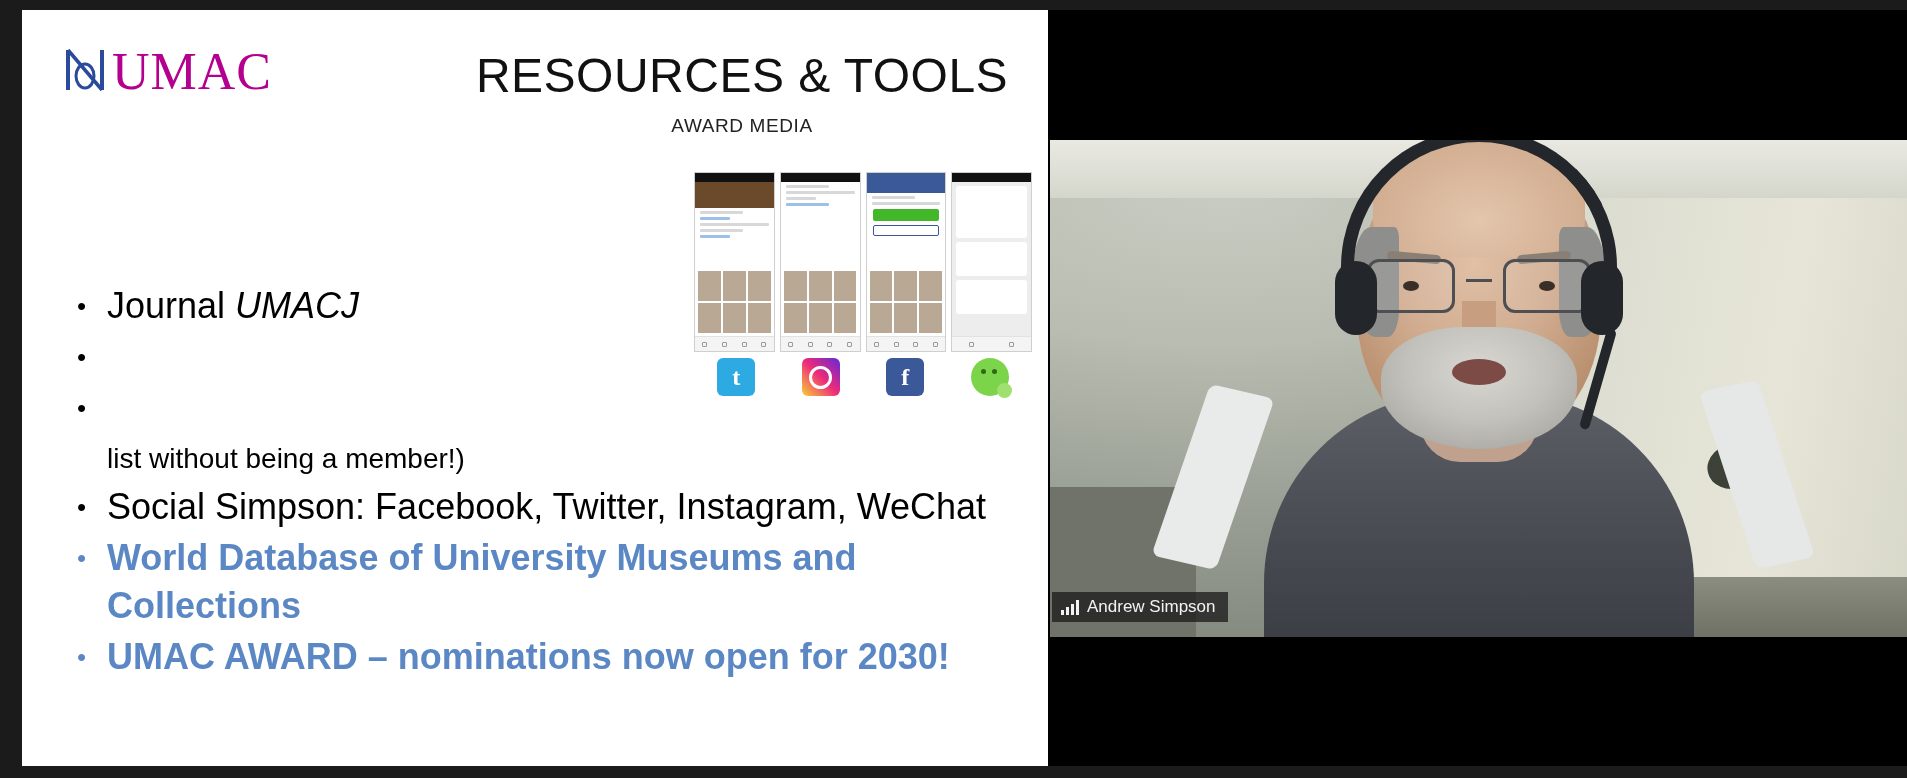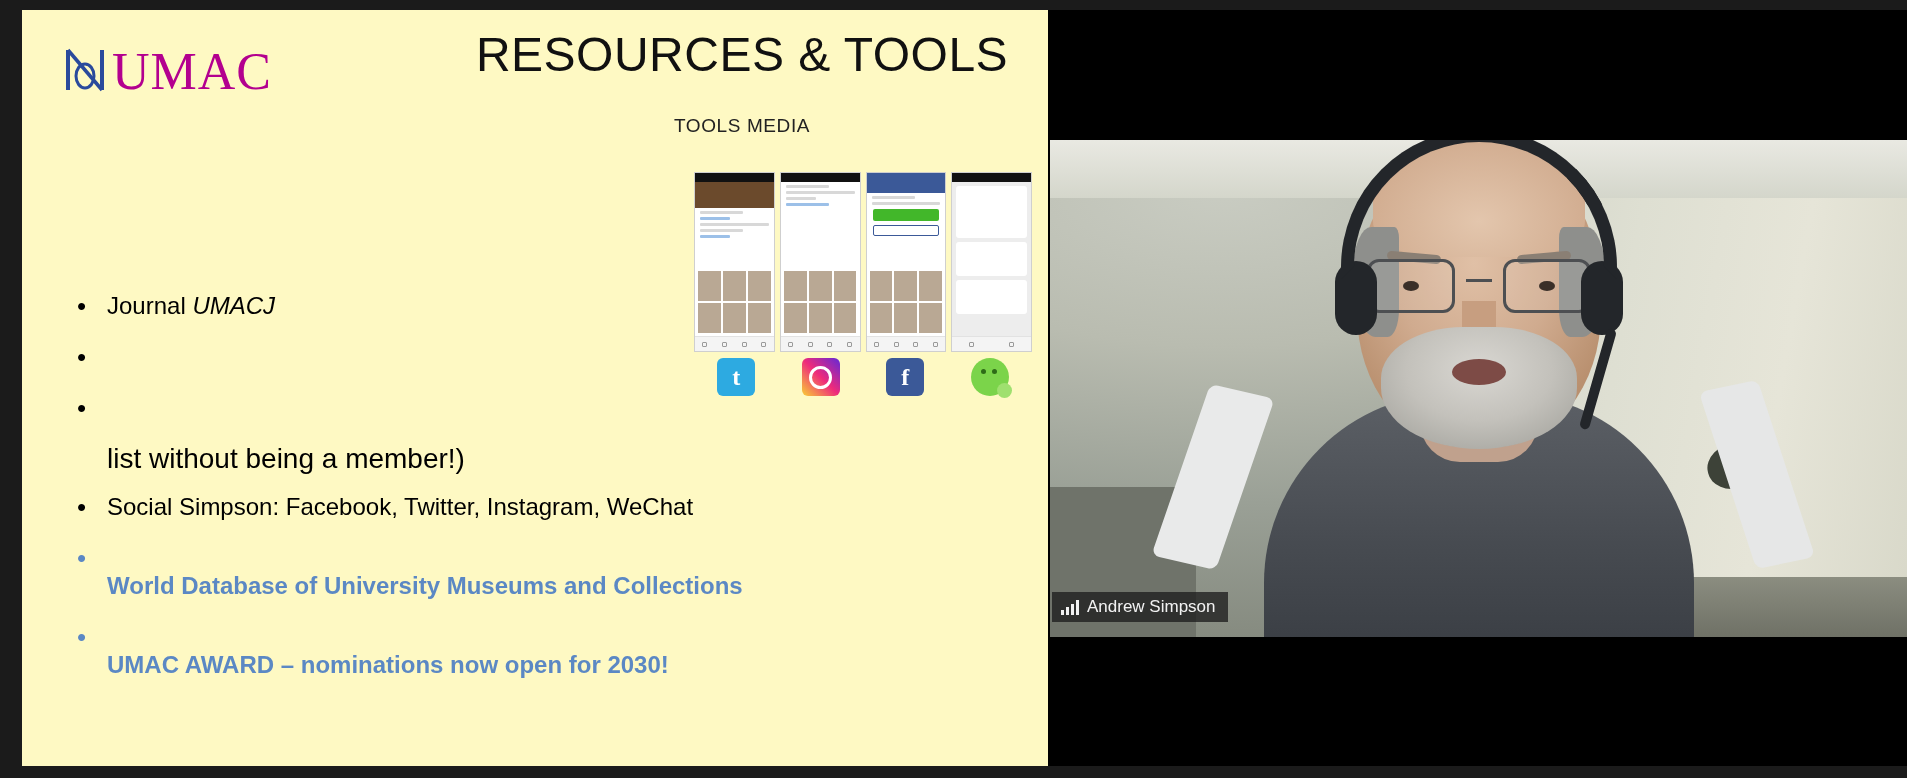--- a/index.html
+++ b/index.html
@@ -13,40 +13,40 @@
 
   
   .band-left   { position:absolute; left:0; top:0; width:22px; height:778px; background:#1b1b1b; }
   .band-top    { position:absolute; left:0; top:0; width:1907px; height:10px; background:#1b1b1b; }
   .band-bottom { position:absolute; left:0; bottom:0; width:1907px; height:12px; background:#1b1b1b; }
 
   
   .slide {
     position:absolute; left:22px; top:10px;
     width:1026px; height:756px;
-    background:#fef9c3; overflow:hidden;text-decoration:underline;
+    background:#ffffff; overflow:hidden;text-decoration:underline;
   }
 
   
   .logo-wrap { position:absolute; left:40px; top:36px; display:flex; align-items:flex-start; }
   .logo-mark { width:46px; height:48px; position:relative; flex:0 0 auto; }
   .logo-umac {
     font-family:"Liberation Serif", serif;
     font-size:52px; line-height:52px; color:#b3008f; letter-spacing:1px;
     margin-left:4px; font-weight:400;
   }
   .logo-sub {
     margin-left:12px; margin-top:5px;
     font-size:10.5px; line-height:12.5px; color:#7a8ac4; font-weight:700;
     font-family:"Liberation Sans", sans-serif; letter-spacing:.1px;
   }
 
   
   .slide-title {
-    position:absolute; left:430px; top:16px; width:580px;
+    position:absolute; left:430px; top:37px; width:580px;
     text-align:center; font-size:48px; line-height:58px;
     color:#111; font-weight:400; letter-spacing:.5px;
   }
   .slide-subtitle {
     position:absolute; left:430px; top:105px; width:580px;
     text-align:center; font-size:19px; color:#222; letter-spacing:.6px;
   }
 
   
   .collage { position:absolute; left:672px; top:162px; width:338px; height:180px; display:flex; gap:5px; }
@@ -82,23 +82,23 @@
   .sicon.wc { background:#7bd44a; border-radius:50%; position:relative; }
   .sicon.wc .eye { position:absolute; width:5px; height:5px; background:#2d6b17; border-radius:50%; top:11px; }
   .sicon.wc .eye.l { left:10px; } .sicon.wc .eye.r { left:21px; }
   .sicon.wc .sm { position:absolute; width:15px; height:15px; background:#9fe06f; border-radius:50%; right:-3px; bottom:-2px; }
 
   
   .bullets { position:absolute; left:55px; top:272px; width:920px; }
   .b-row { display:flex; align-items:flex-start; margin-bottom:3px; }
   .b-dot { width:30px; flex:0 0 30px; text-align:left; font-size:26px; line-height:48px; color:#000; }
   .b-dot.blue { color:#5b88c4; }
-  .b-txt { font-size:24px; line-height:48px; color:#000; }
+  .b-txt { font-size:36px; line-height:48px; color:#000; }
   .b-txt em { font-style:italic; }
-  .b-txt.blue { color:#5b88c4; font-weight:700;margin-top:28px; }
+  .b-txt.blue { color:#5b88c4; font-weight:700; }
   .b-cont { padding-left:30px; font-size:28px; line-height:48px; color:#000; }
   .link {
     display:block; padding-left:30px; font-size:28px; line-height:48px;
     color:#1717d4; font-weight:700; text-decoration:underline; word-break:break-all;
   }
   .link .tail { color:#2b2bd6; text-decoration:none; }
 
   
   .video {
     position:absolute; left:1050px; top:140px; width:857px; height:497px;
@@ -221,21 +221,21 @@
           <path d="M6 4 L6 44" stroke="#2a4a9c" stroke-width="4" fill="none"></path>
           <path d="M40 4 L40 44" stroke="#2a4a9c" stroke-width="4" fill="none"></path>
           <path d="M6 4 L40 44" stroke="#2a4a9c" stroke-width="3.5" fill="none"></path>
           <ellipse cx="23" cy="30" rx="9" ry="12" stroke="#2a4a9c" stroke-width="3" fill="none"></ellipse>
         </svg>
       </div>
       <div class="logo-umac">UMAC</div>
     </div>
 
     <div class="slide-title">RESOURCES &amp; TOOLS</div>
-    <div class="slide-subtitle">TOOLS MEDIA</div>
+    <div class="slide-subtitle">AWARD MEDIA</div>
 
     <div class="collage">
       <div class="phone">
         <div class="ph-status"></div>
         <div class="ph-hero"></div>
         <div class="ph-line w60"></div>
         <div class="ph-line w40 blue"></div>
         <div class="ph-line"></div>
         <div class="ph-line w60"></div>
         <div class="ph-line w40 blue"></div>

